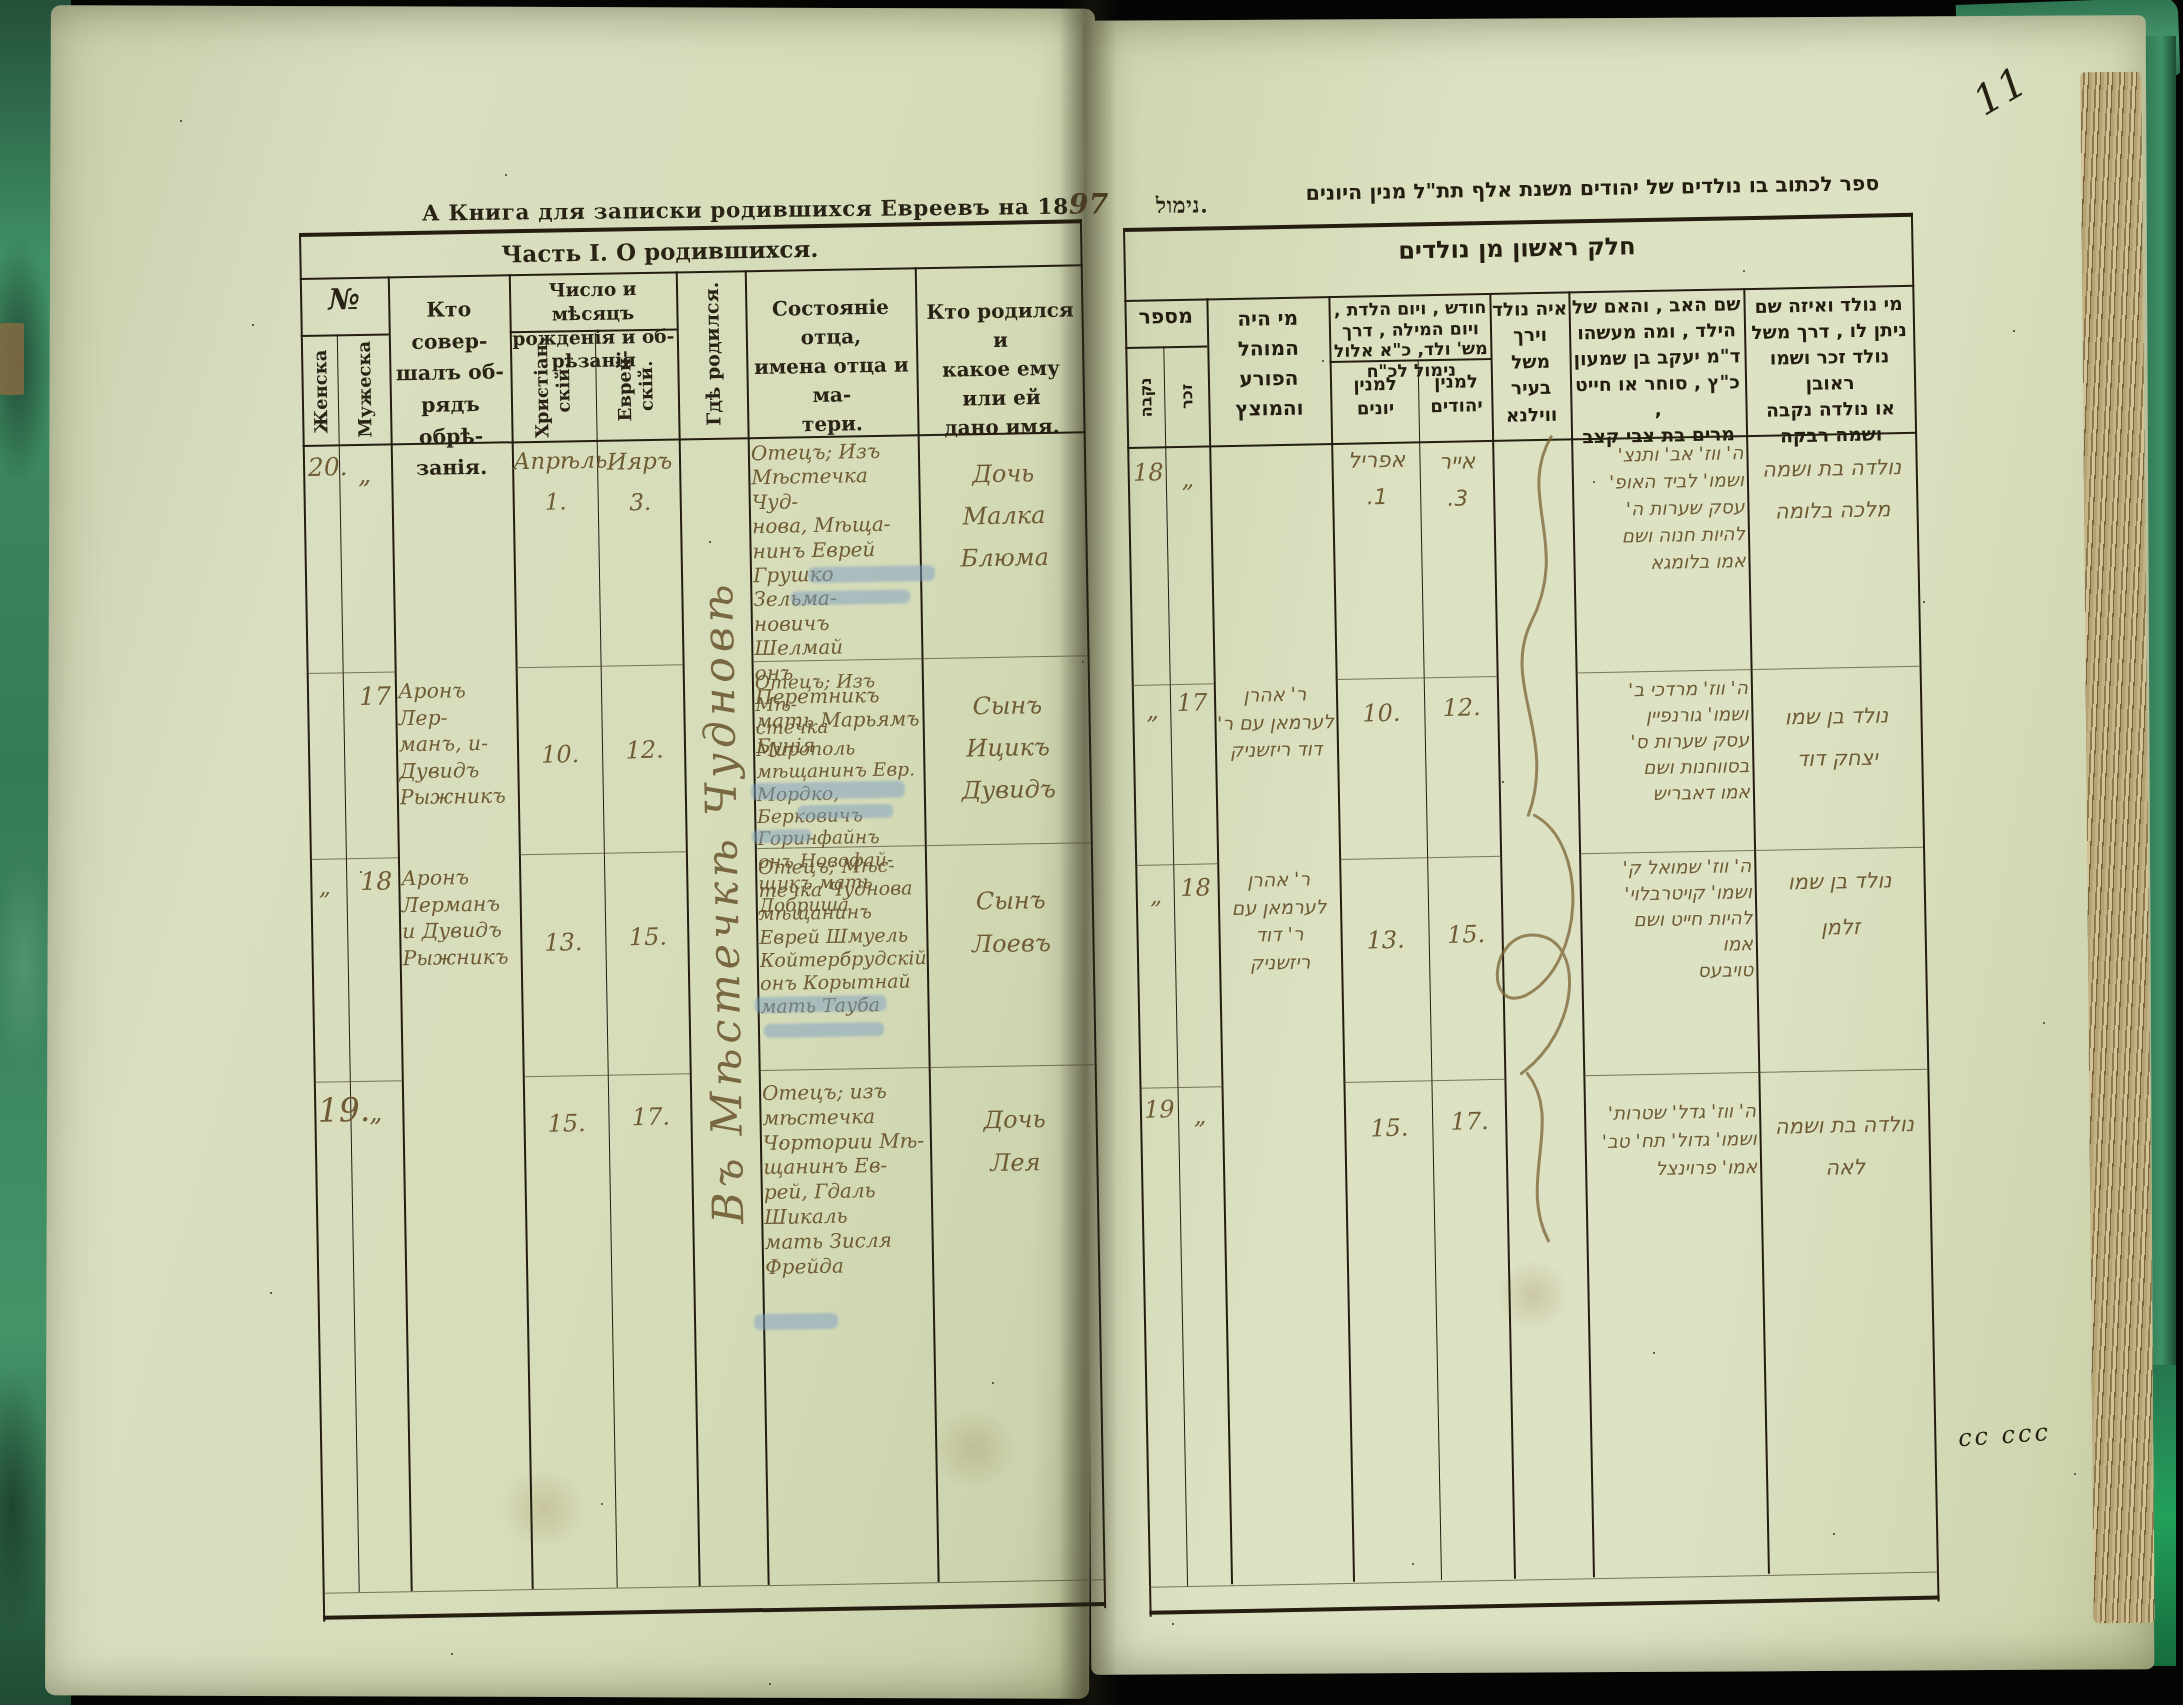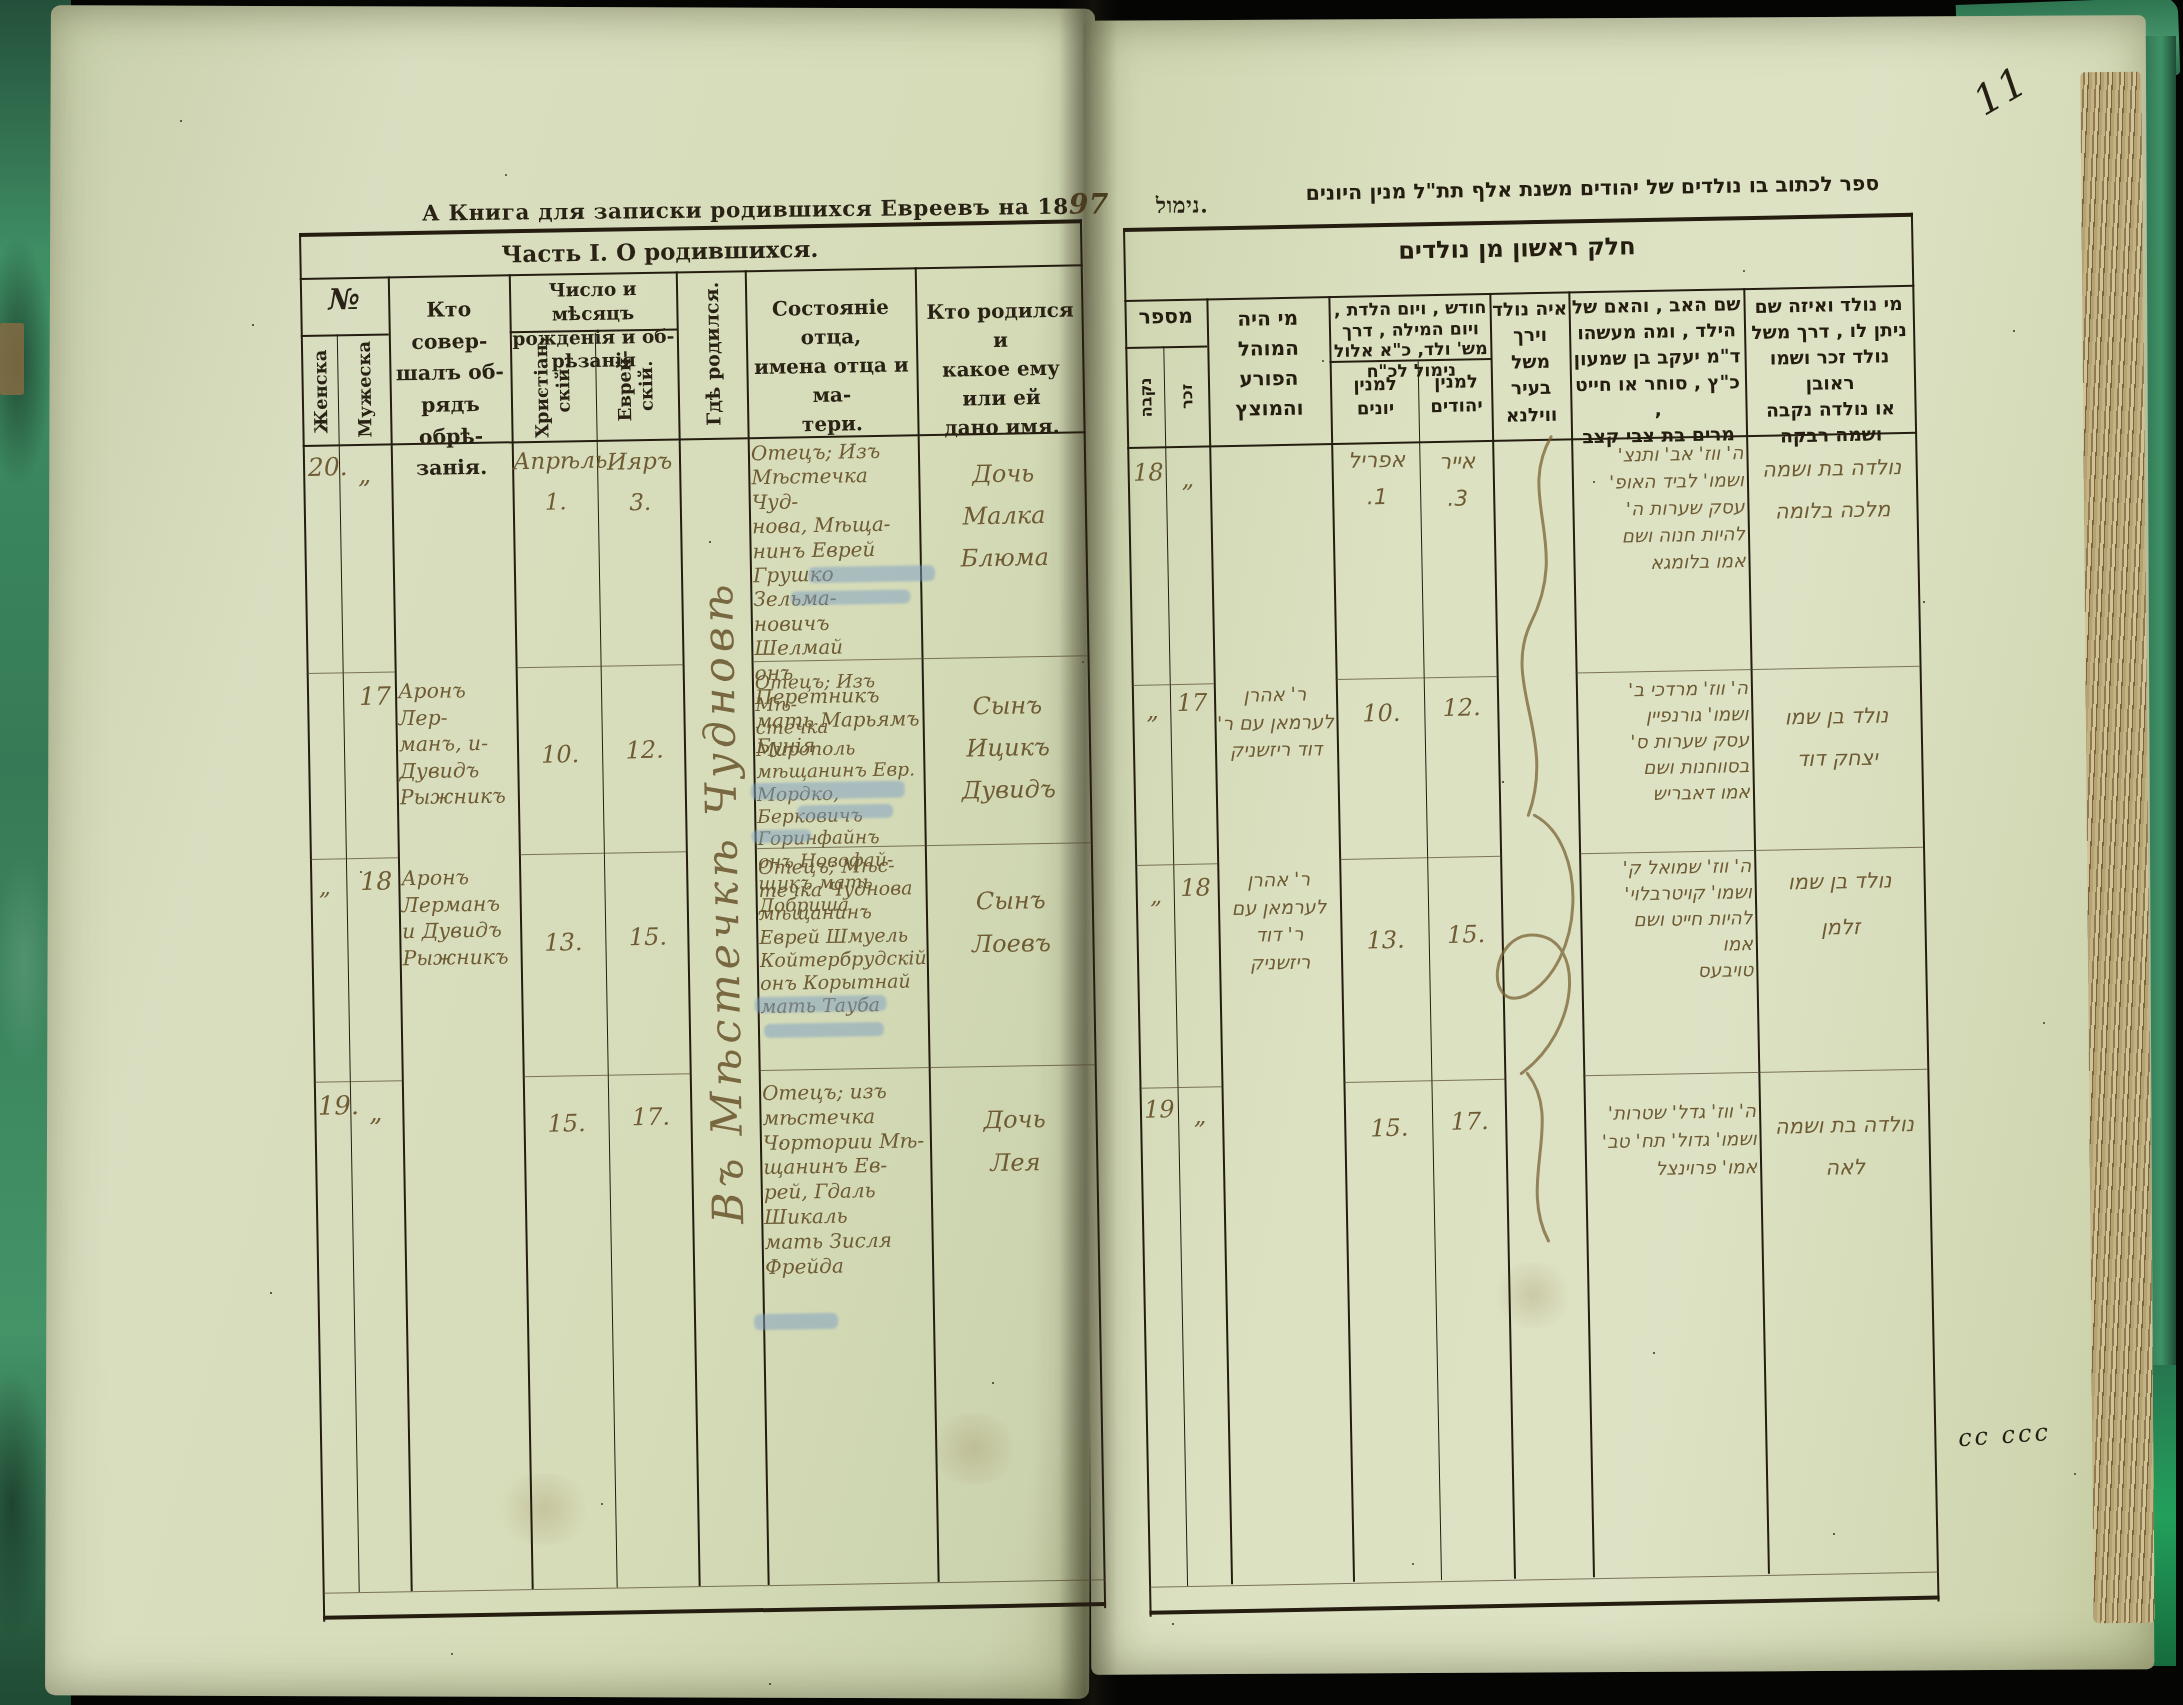--- a/index.html
+++ b/index.html
@@ -187,21 +187,21 @@
 мѣщанинъ
 Еврей Шмуель
 Койтербрудскій
 онъ Корытнай
 мать Тауба</div>
     <div class="cell hw center" style="left:619px;top:659px;width:162px;font-size:24px;line-height:1.8;">Сынъ
 Лоевъ</div>
     <div class="smudge" style="left:442px;top:772px;width:132px;height:15.6px;"></div>
     <div class="smudge" style="left:451px;top:799px;width:120px;height:14.4px;"></div>
 
-    <div class="cell hw" style="left:3.6px;top:858px;width:16px;font-size:26px;">19.</div>
+    <div class="cell hw" style="left:3.6px;top:858px;width:16px;font-size:33px;">19.</div>
     <div class="cell hw" style="left:55px;top:866px;width:30px;font-size:25px;">„</div>
     <div class="cell hw center" style="left:210px;top:881px;width:84px;font-size:24px;">15.</div>
     <div class="cell hw center" style="left:296px;top:876px;width:81px;font-size:24px;">17.</div>
     <div class="cell hw" style="left:448px;top:856px;width:166px;font-size:20px;line-height:1.24;">Отецъ; изъ
 мѣстечка
 Чортории Мѣ-
 щанинъ Ев-
 рей, Гдаль
 Шикаль
 мать Зисля

